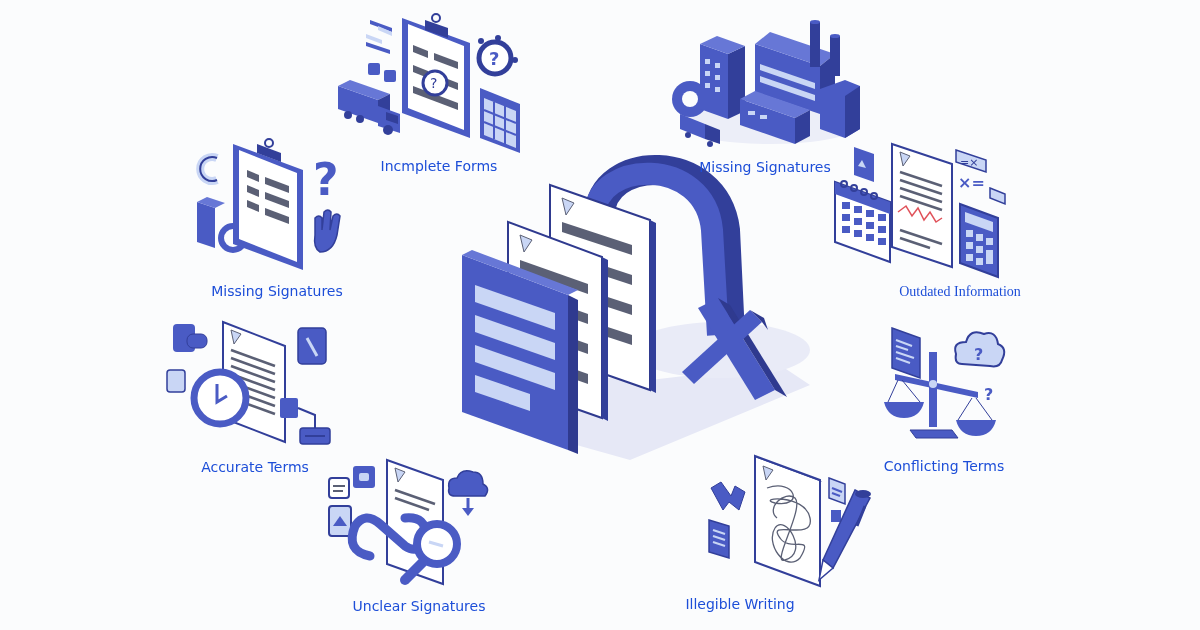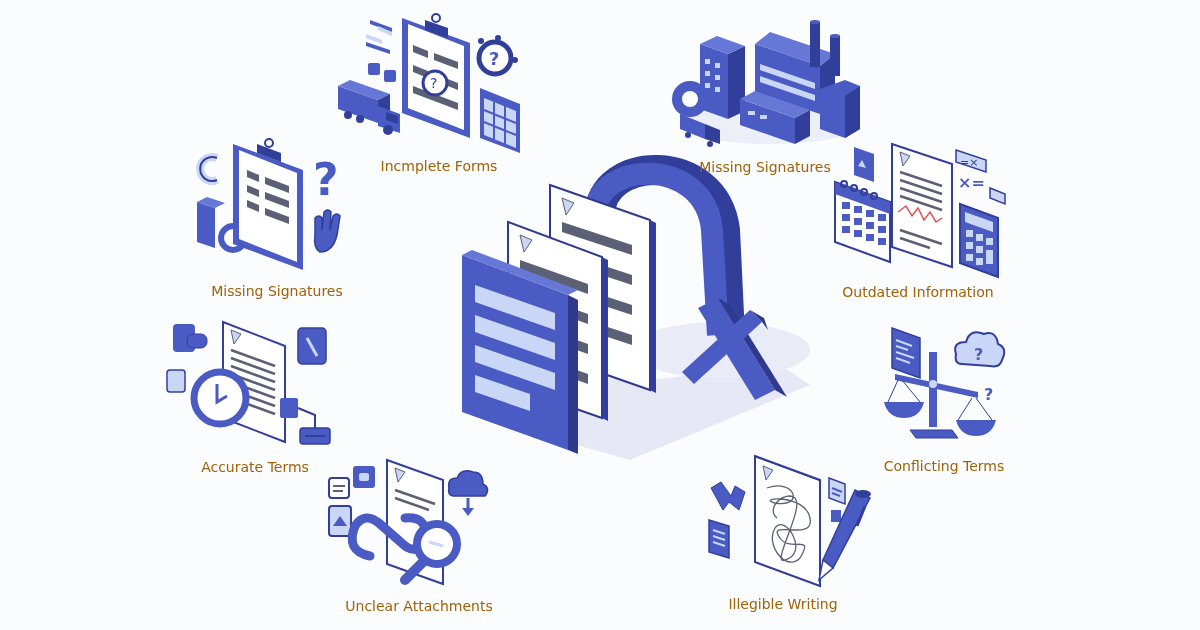--- a/index.html
+++ b/index.html
@@ -6,21 +6,21 @@
   body {
     width: 1200px; height: 630px; overflow: hidden;
     background: #fbfcfd;
     font-family: "DejaVu Sans", "Liberation Sans", sans-serif;
     position: relative;
   }
   .canvas { position: absolute; left: 0; top: 0; width: 1200px; height: 630px; }
   .label {
     position: absolute;
     font-size: 14px;
-    color: #a16207;
+    color: #1d4ed8;
     white-space: nowrap;
     transform: translateX(-50%);
     letter-spacing: 0;
   }
   .cluster { position: absolute; }
   svg { display: block; overflow: visible; }
 </style>
 </head>
 <body>
 
@@ -370,19 +370,19 @@
       <polygon points="150,42 165,50 128,120 118,112" fill="#4a5bc4" stroke="#323f9a" stroke-width="1.5"></polygon>
       <ellipse cx="158" cy="46" rx="8" ry="4" fill="#323f9a"></ellipse>
       <polygon points="118,112 128,120 114,132" fill="#ffffff" stroke="#323f9a" stroke-width="1.5"></polygon>
       <line x1="160" y1="58" x2="152" y2="78" stroke="#323f9a" stroke-width="3"></line>
     </svg>
   </div>
 
   <div class="label" style="left:439px; top:158px;">Incmplete Forms</div>
   <div class="label" style="left:765px; top:159px;">Missing Signatures</div>
   <div class="label" style="left:277px; top:283px;">Missing Signatures</div>
-  <div class="label" style="left:918px; top:284px;">Outdated Information</div>
+  <div class="label" style="left:960px; top:284px;font-family:Liberation Serif, serif;">Outdated Information</div>
   <div class="label" style="left:255px; top:459px;">Accurate Terms</div>
   <div class="label" style="left:944px; top:458px;">Conflicting Terms</div>
-  <div class="label" style="left:419px; top:598px;">Unclear Attachments</div>
-  <div class="label" style="left:783px; top:596px;">Illegible Writing</div>
+  <div class="label" style="left:419px; top:598px;">Unclear Signatures</div>
+  <div class="label" style="left:740px; top:596px;">Illegible Writing</div>
 
 </div>
 
 </body></html>

